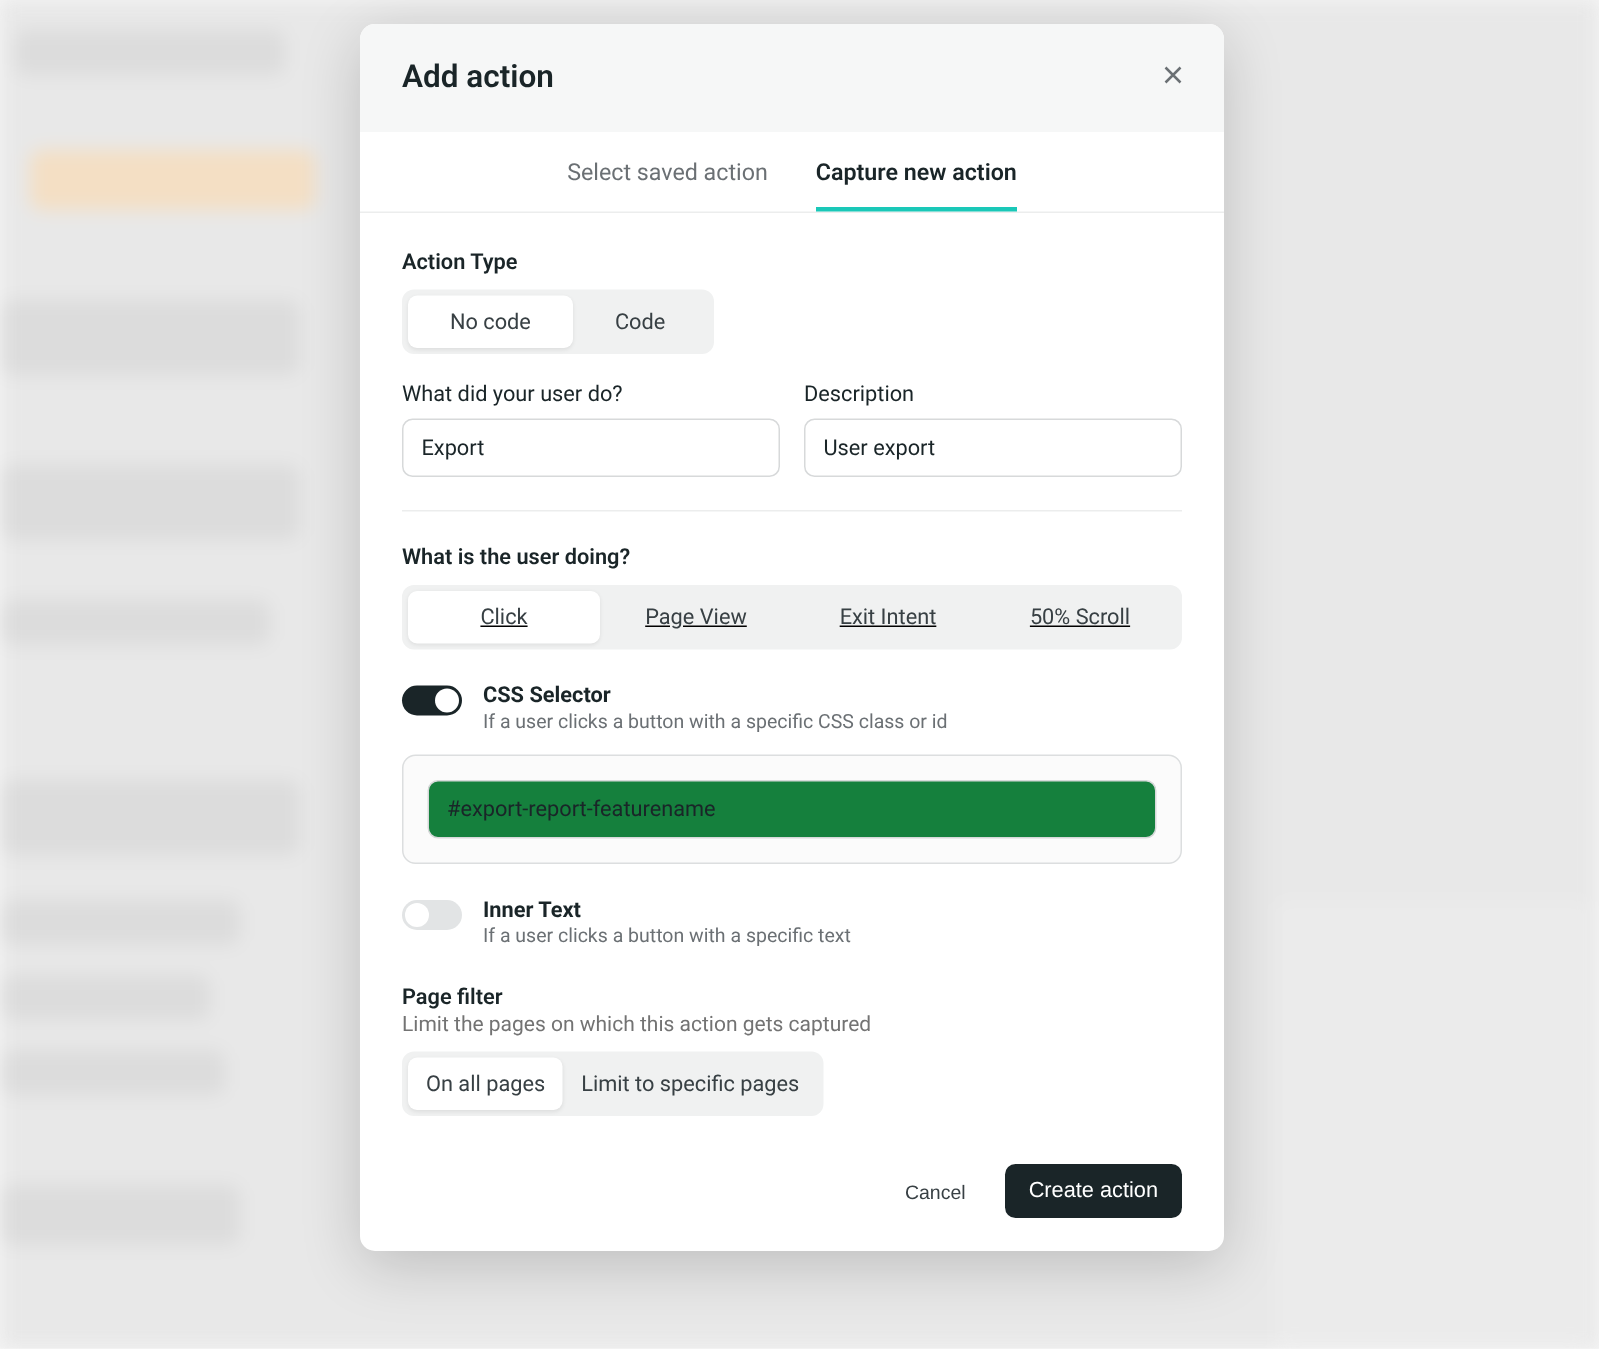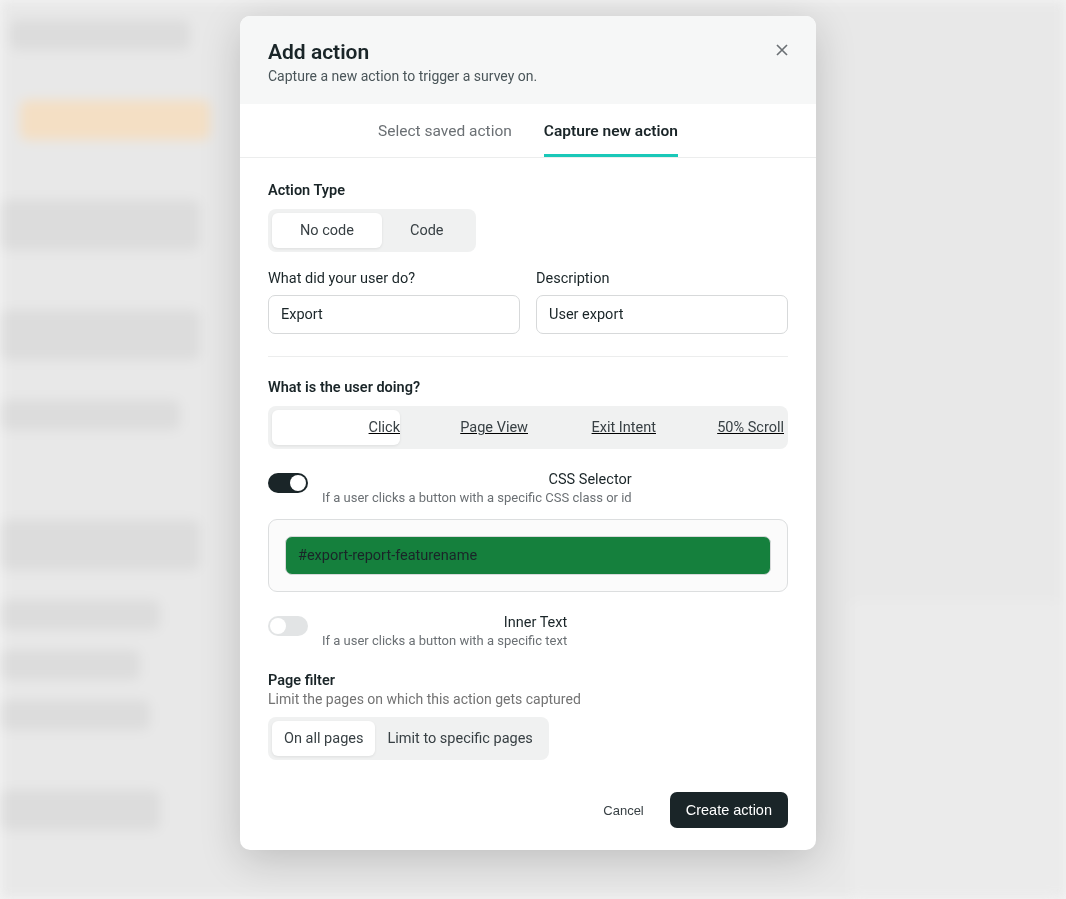--- a/index.html
+++ b/index.html
@@ -90,21 +90,21 @@
     display: flex;
     background: #f0f1f1;
     border-radius: 8px;
     padding: 4px;
     width: fit-content;
   }
   .seg-group.full { width: 100%; text-decoration: underline; }
   .seg-item {
     flex: 1;
     padding: 9px 28px;
-    text-align: right;
+    text-align: center;
     font-size: 14.5px;
     color: #384044;
     border-radius: 6px;
     cursor: pointer;
     white-space: nowrap;
   }
   .seg-item.active {
     background: #fff;
     box-shadow: 0 1px 3px rgba(0,0,0,0.08);
   }
@@ -127,21 +127,21 @@
     flex-shrink:0;
     margin-top:2px;
   }
   .toggle.on { background:#1a2528; }
   .toggle.off { background:#e2e4e5; }
   .toggle .knob {
     position:absolute; top:2px; width:16px; height:16px; border-radius:50%; background:#fff;
   }
   .toggle.on .knob { right:2px; }
   .toggle.off .knob { left:2px; }
-  .toggle-text .t-title { font-size:14.5px; font-weight:400; color:#1a2528;text-align:right; }
+  .toggle-text .t-title { font-size:14.5px; font-weight:700; color:#1a2528; }
   .toggle-text .t-sub { font-size:13px; color:#6b7074; margin-top:2px; }
   .selector-box {
     margin-top:14px;
     margin-left:0;
     padding:16px;
     border:1px solid #dcdedf;
     border-radius:9px;
     background:#fbfbfb;
   }
   .selector-box .text-input { background:#15803d; }
@@ -176,21 +176,20 @@
   <div class="bg-shape" style="left:0; top:600px; width:160px; height:30px;"></div>
   <div class="bg-shape" style="left:0; top:650px; width:140px; height:30px;"></div>
   <div class="bg-shape" style="left:0; top:700px; width:150px; height:30px;"></div>
   <div class="bg-shape" style="left:0; top:790px; width:160px; height:40px;"></div>
   <div class="bg-shape" style="left:850px; top:600px; width:210px; height:300px; background:#eee;"></div>
 </div>
 
 <div class="modal">
   <div class="modal-header">
     <div class="modal-title">Add action</div>
-    <div class="modal-subtitle">Capture a new action to trigger a survey on.</div>
     <button class="close-btn">
       <svg viewBox="0 0 24 24" fill="none">
           <path d="M6 6l12 12M18 6L6 18"></path>
         </svg>
     </button>
   </div>
 
   <div class="tabs">
     <div class="tab">Select saved action</div>
     <div class="tab active">Capture new action</div>

